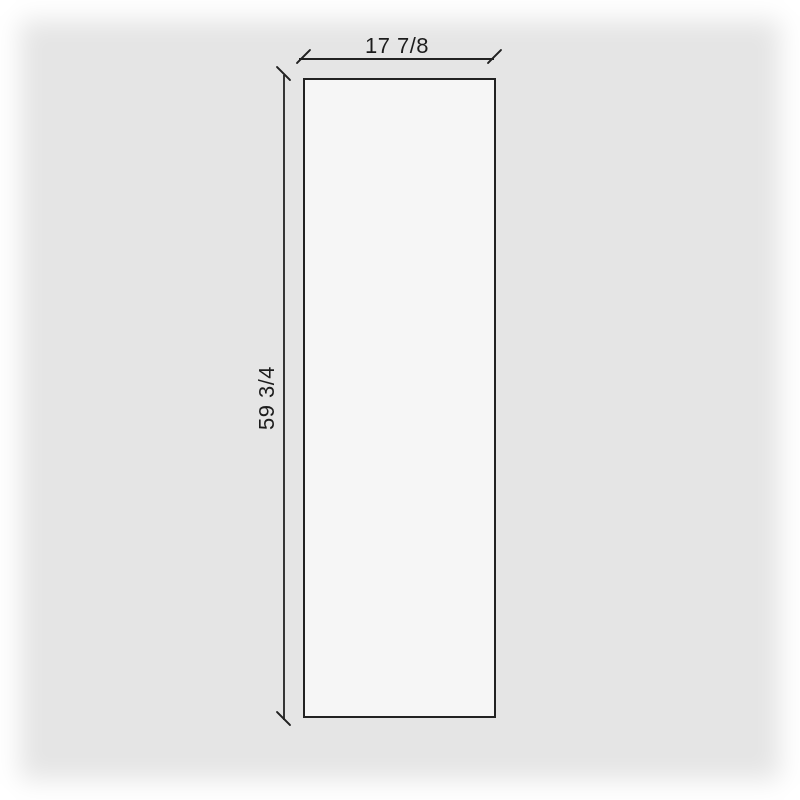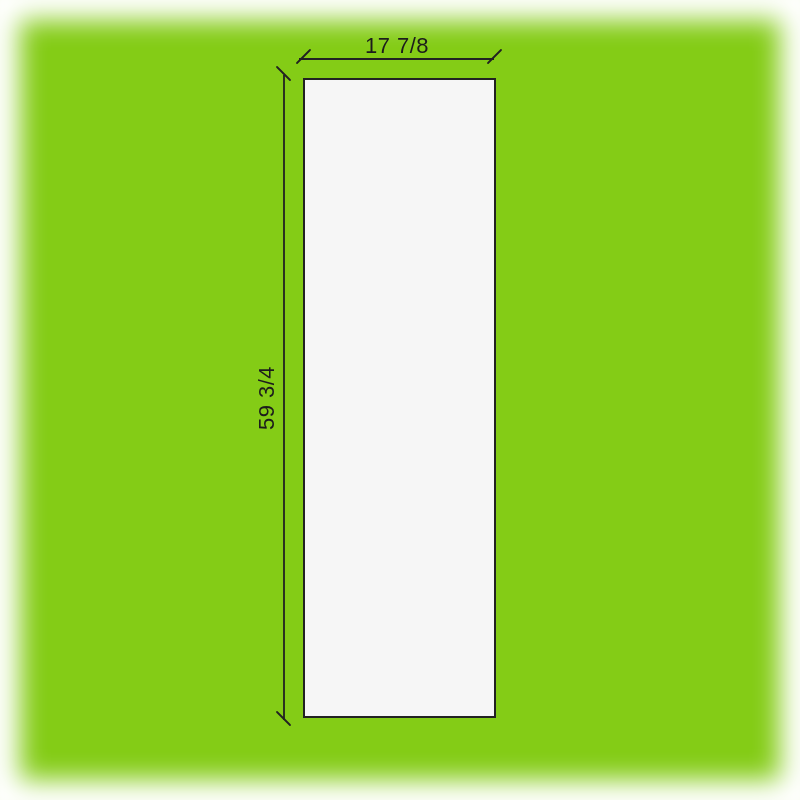--- a/index.html
+++ b/index.html
@@ -9,21 +9,21 @@
     height: 800px;
     overflow: hidden;
     background: #ffffff;
     font-family: "Liberation Sans", sans-serif;
   }
   .stage {
     position: absolute;
     inset: 0;
     width: 800px;
     height: 800px;
-    background: #84cc16;
+    background: #e5e5e5;
     box-shadow: inset 0 0 26px 20px #ffffff;
   }
   svg.drawing {
     position: absolute;
     inset: 0;
     display: block;
   }
   .dim-text {
     font-family: "Liberation Sans", sans-serif;
     font-size: 22px;

